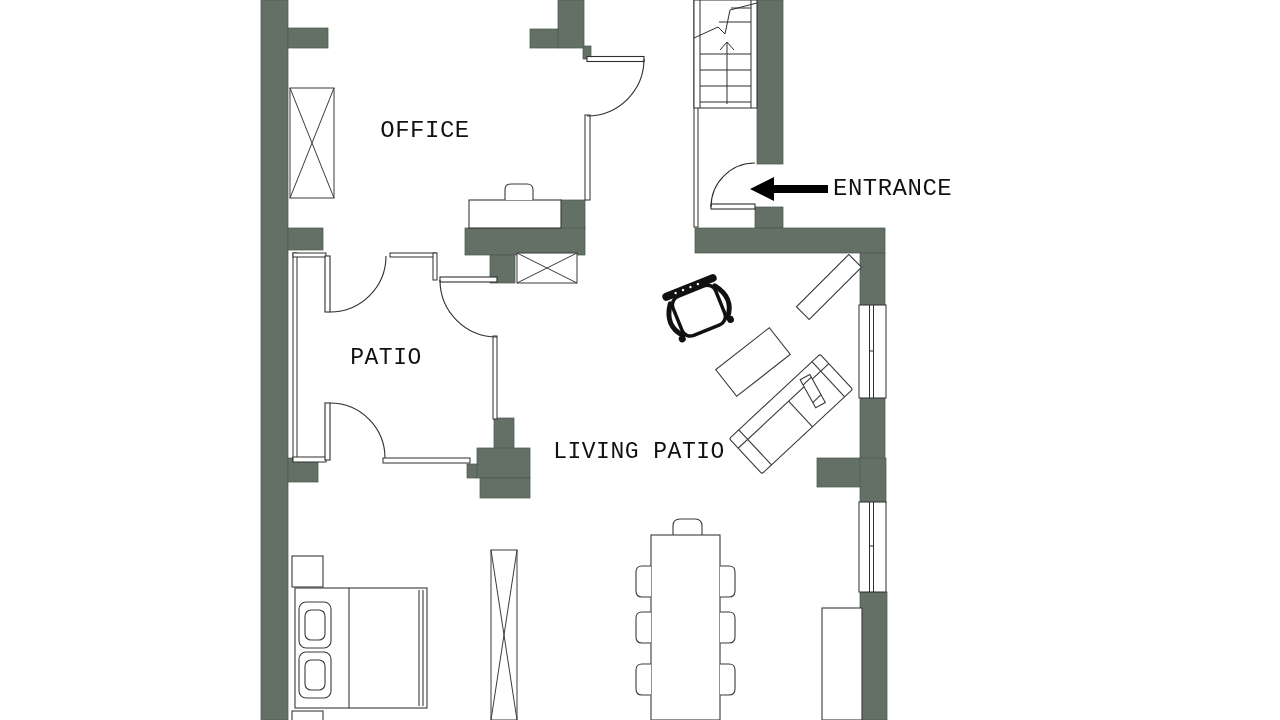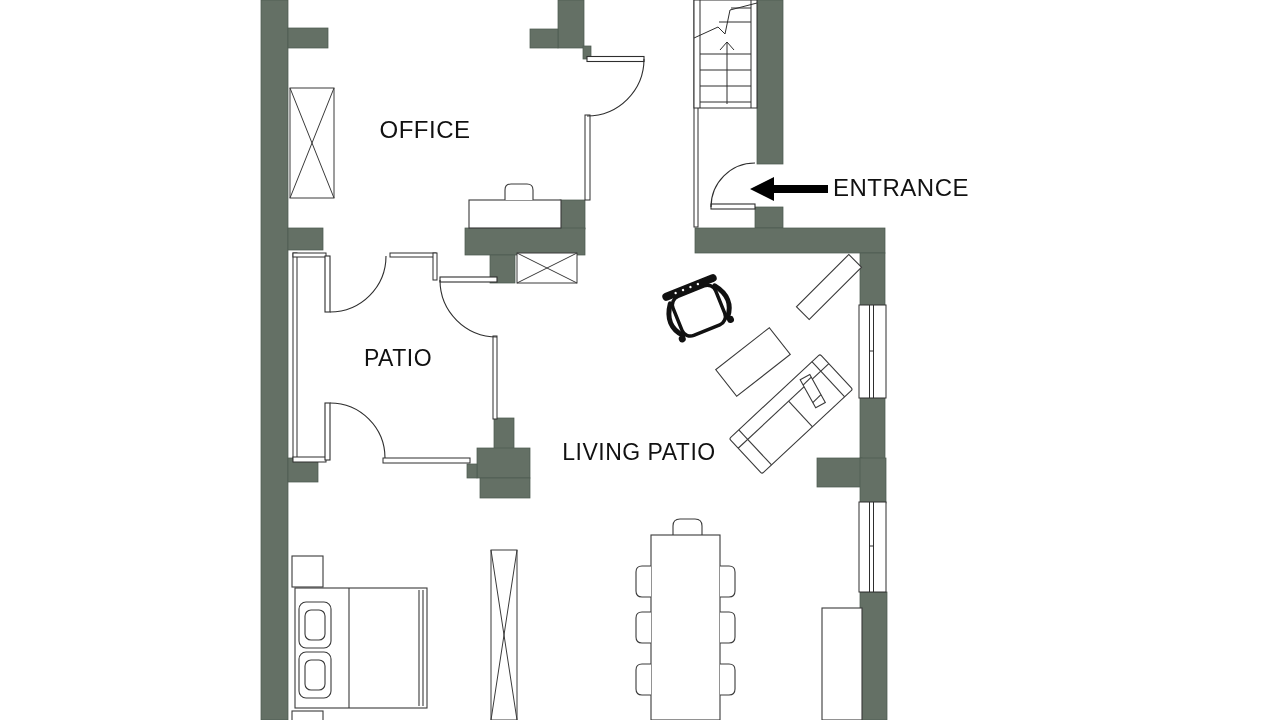--- a/index.html
+++ b/index.html
@@ -1,17 +1,17 @@
 <!DOCTYPE html>
 <html><head>
 <meta charset="utf-8">
 <style>
   html,body{margin:0;padding:0;background:#fff;}
   #plan{position:relative;width:1236px;height:720px;background:var(--bg,#fff);overflow:hidden;
-        font-family:Liberation Sans, sans-serif;}
+        font-family:Liberation Mono, monospace;}
   #plan svg{position:absolute;left:0;top:0;}
   .room-label{position:absolute;transform:translate(-50%,-50%);color:var(--text,#111);
         font-size:23px;letter-spacing:.5px;white-space:nowrap;}
   .room-label.big{font-size:24px;}
   .entrance-label{position:absolute;transform:translate(0,-50%);color:var(--text,#111);
         font-size:24px;letter-spacing:.5px;white-space:nowrap;text-align:center;}
 </style>
 </head>
 <body>
 
@@ -190,17 +190,17 @@
         <circle cx="-7" cy="-20" r="1.2" fill="#fff" stroke="none"></circle>
         <circle cx="1" cy="-20" r="1.2" fill="#fff" stroke="none"></circle>
         <circle cx="9" cy="-20" r="1.2" fill="#fff" stroke="none"></circle>
       </g>
     </g>
 
     <polygon fill="var(--arrow)" points="750,189 774,177 774,185 828,185 828,193 774,193 774,201"></polygon>
   </svg>
 
   <div class="room-label big" style="left:425px;top:130px;">OFFICE</div>
-  <div class="room-label" style="left:398px;top:358px;text-align:right;">PATIO</div>
+  <div class="room-label" style="left:386px;top:358px;text-align:right;">PATIO</div>
   <div class="room-label" style="left:639px;top:452px;">LIVING PATIO</div>
   <div class="entrance-label" style="left:833px;top:188px;">ENTRANCE</div>
 
 </div>
 
 </body></html>

